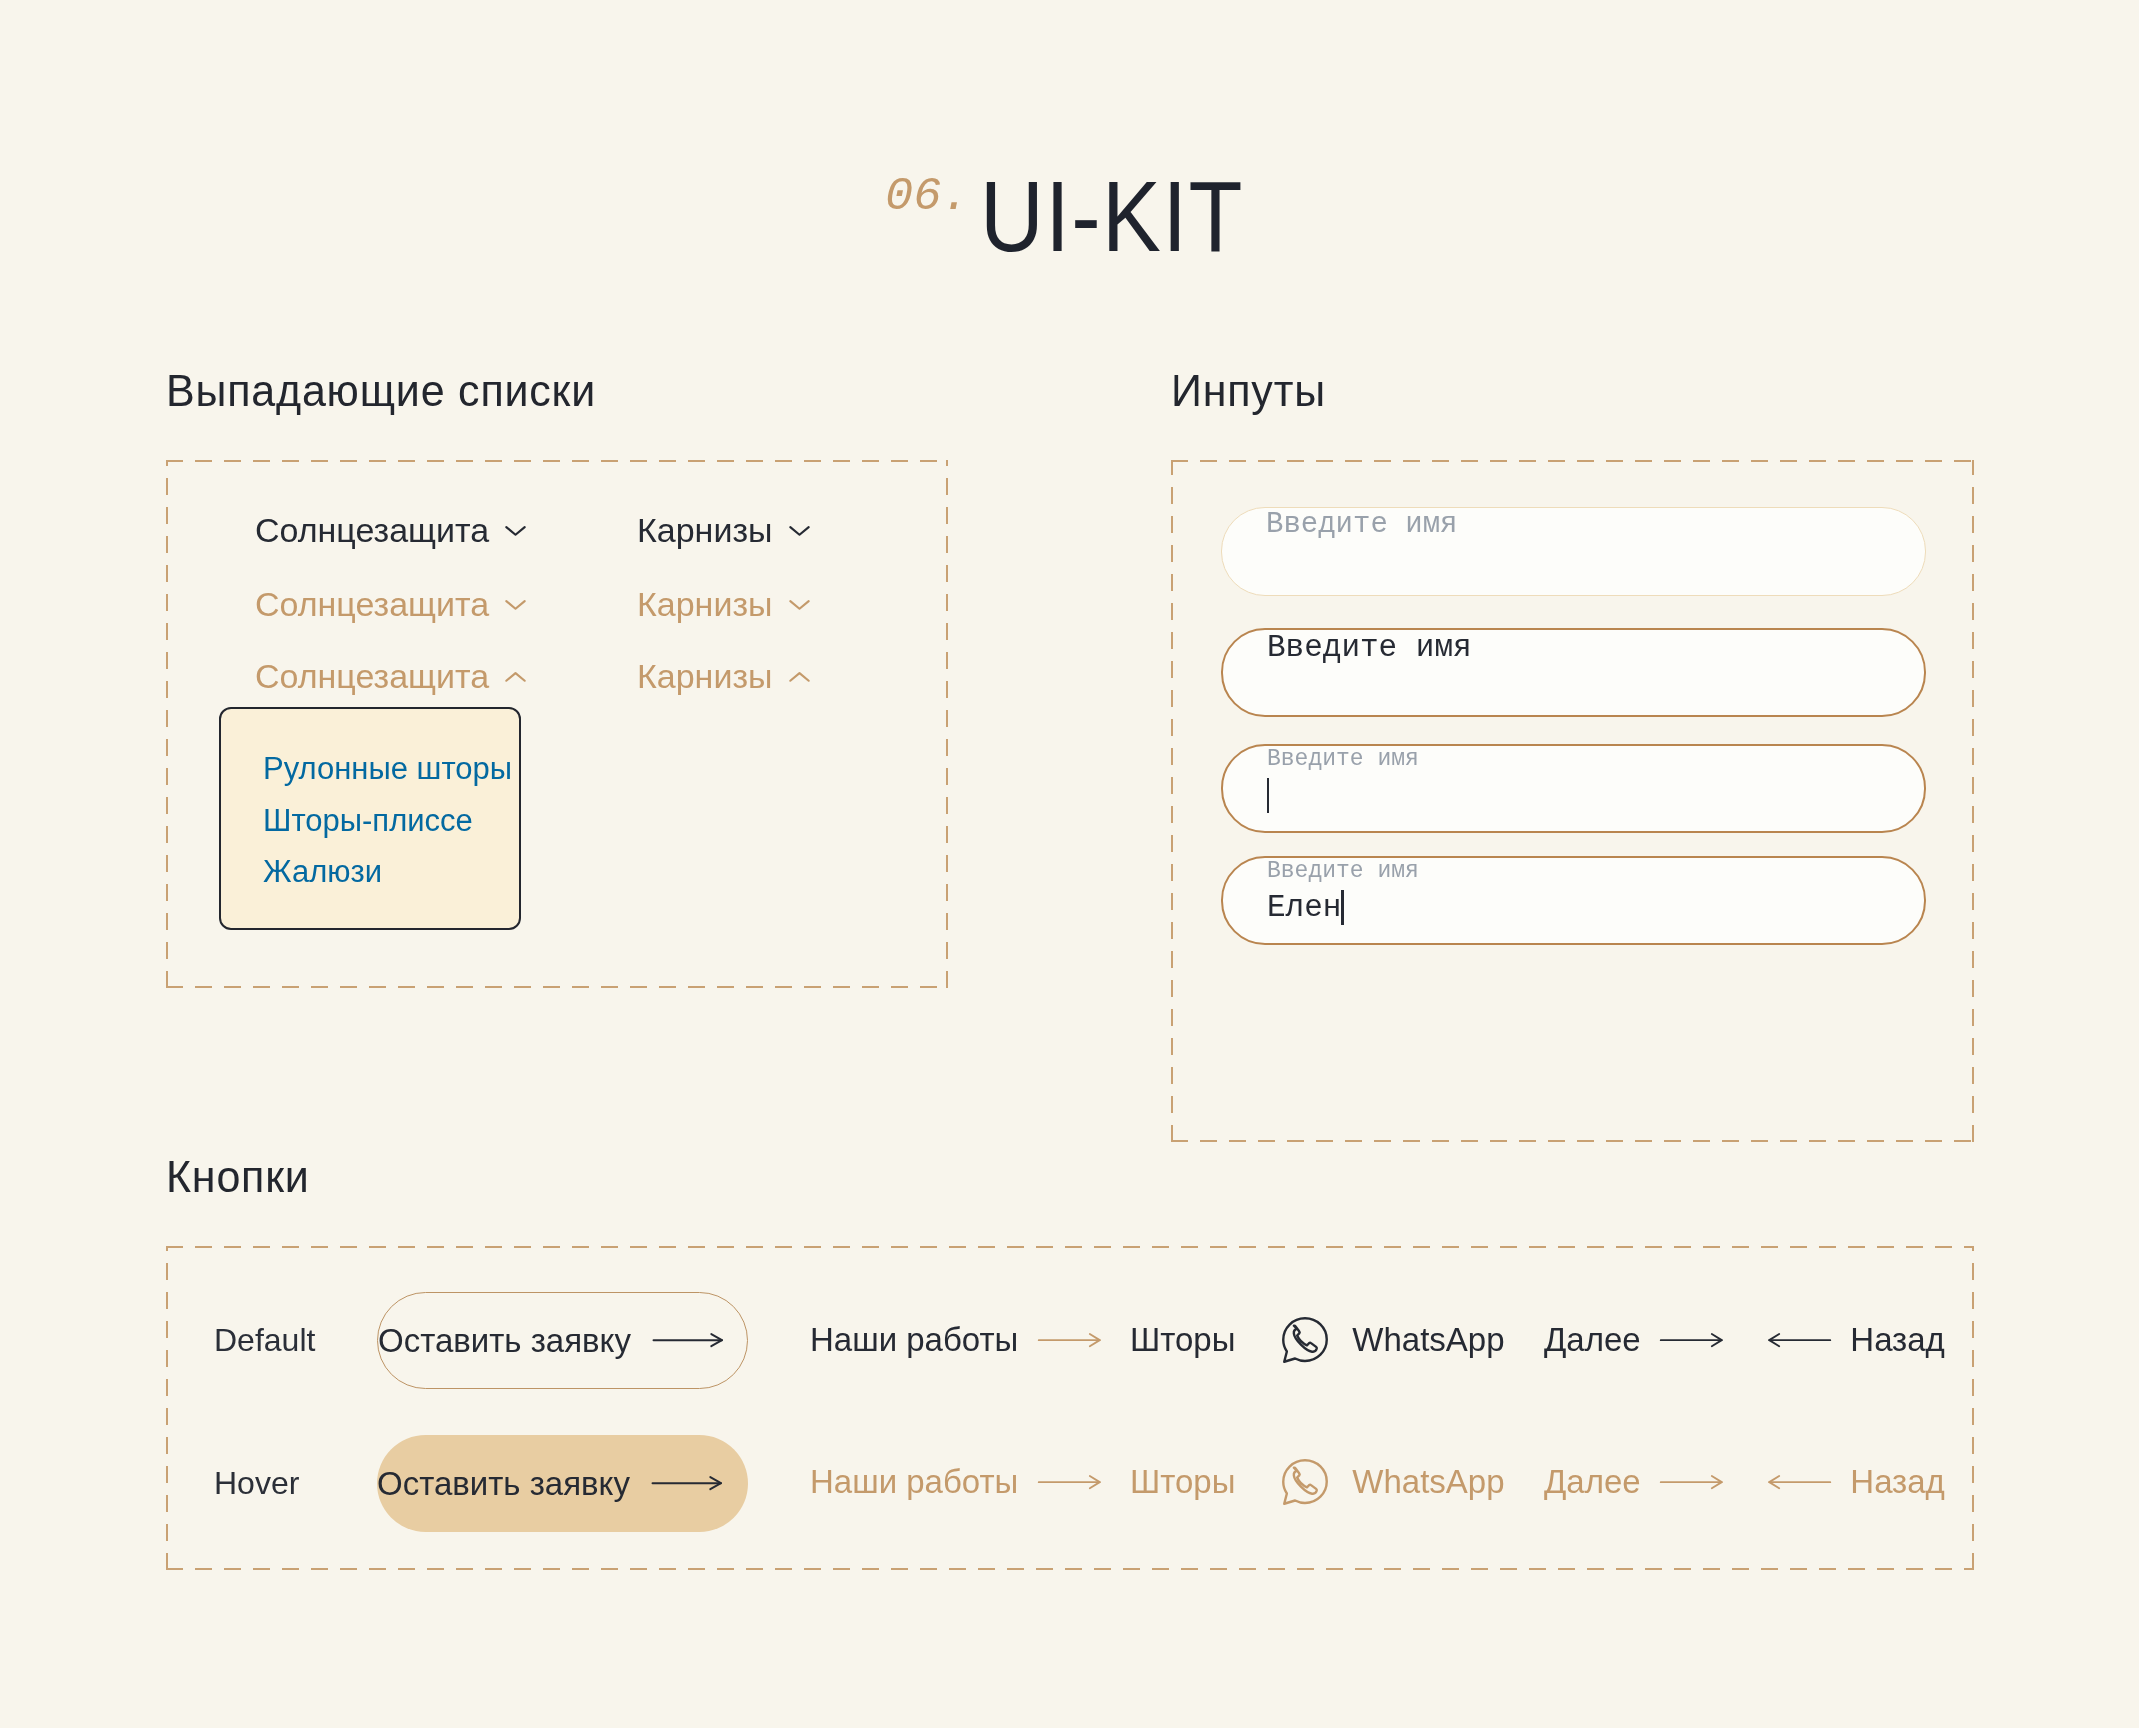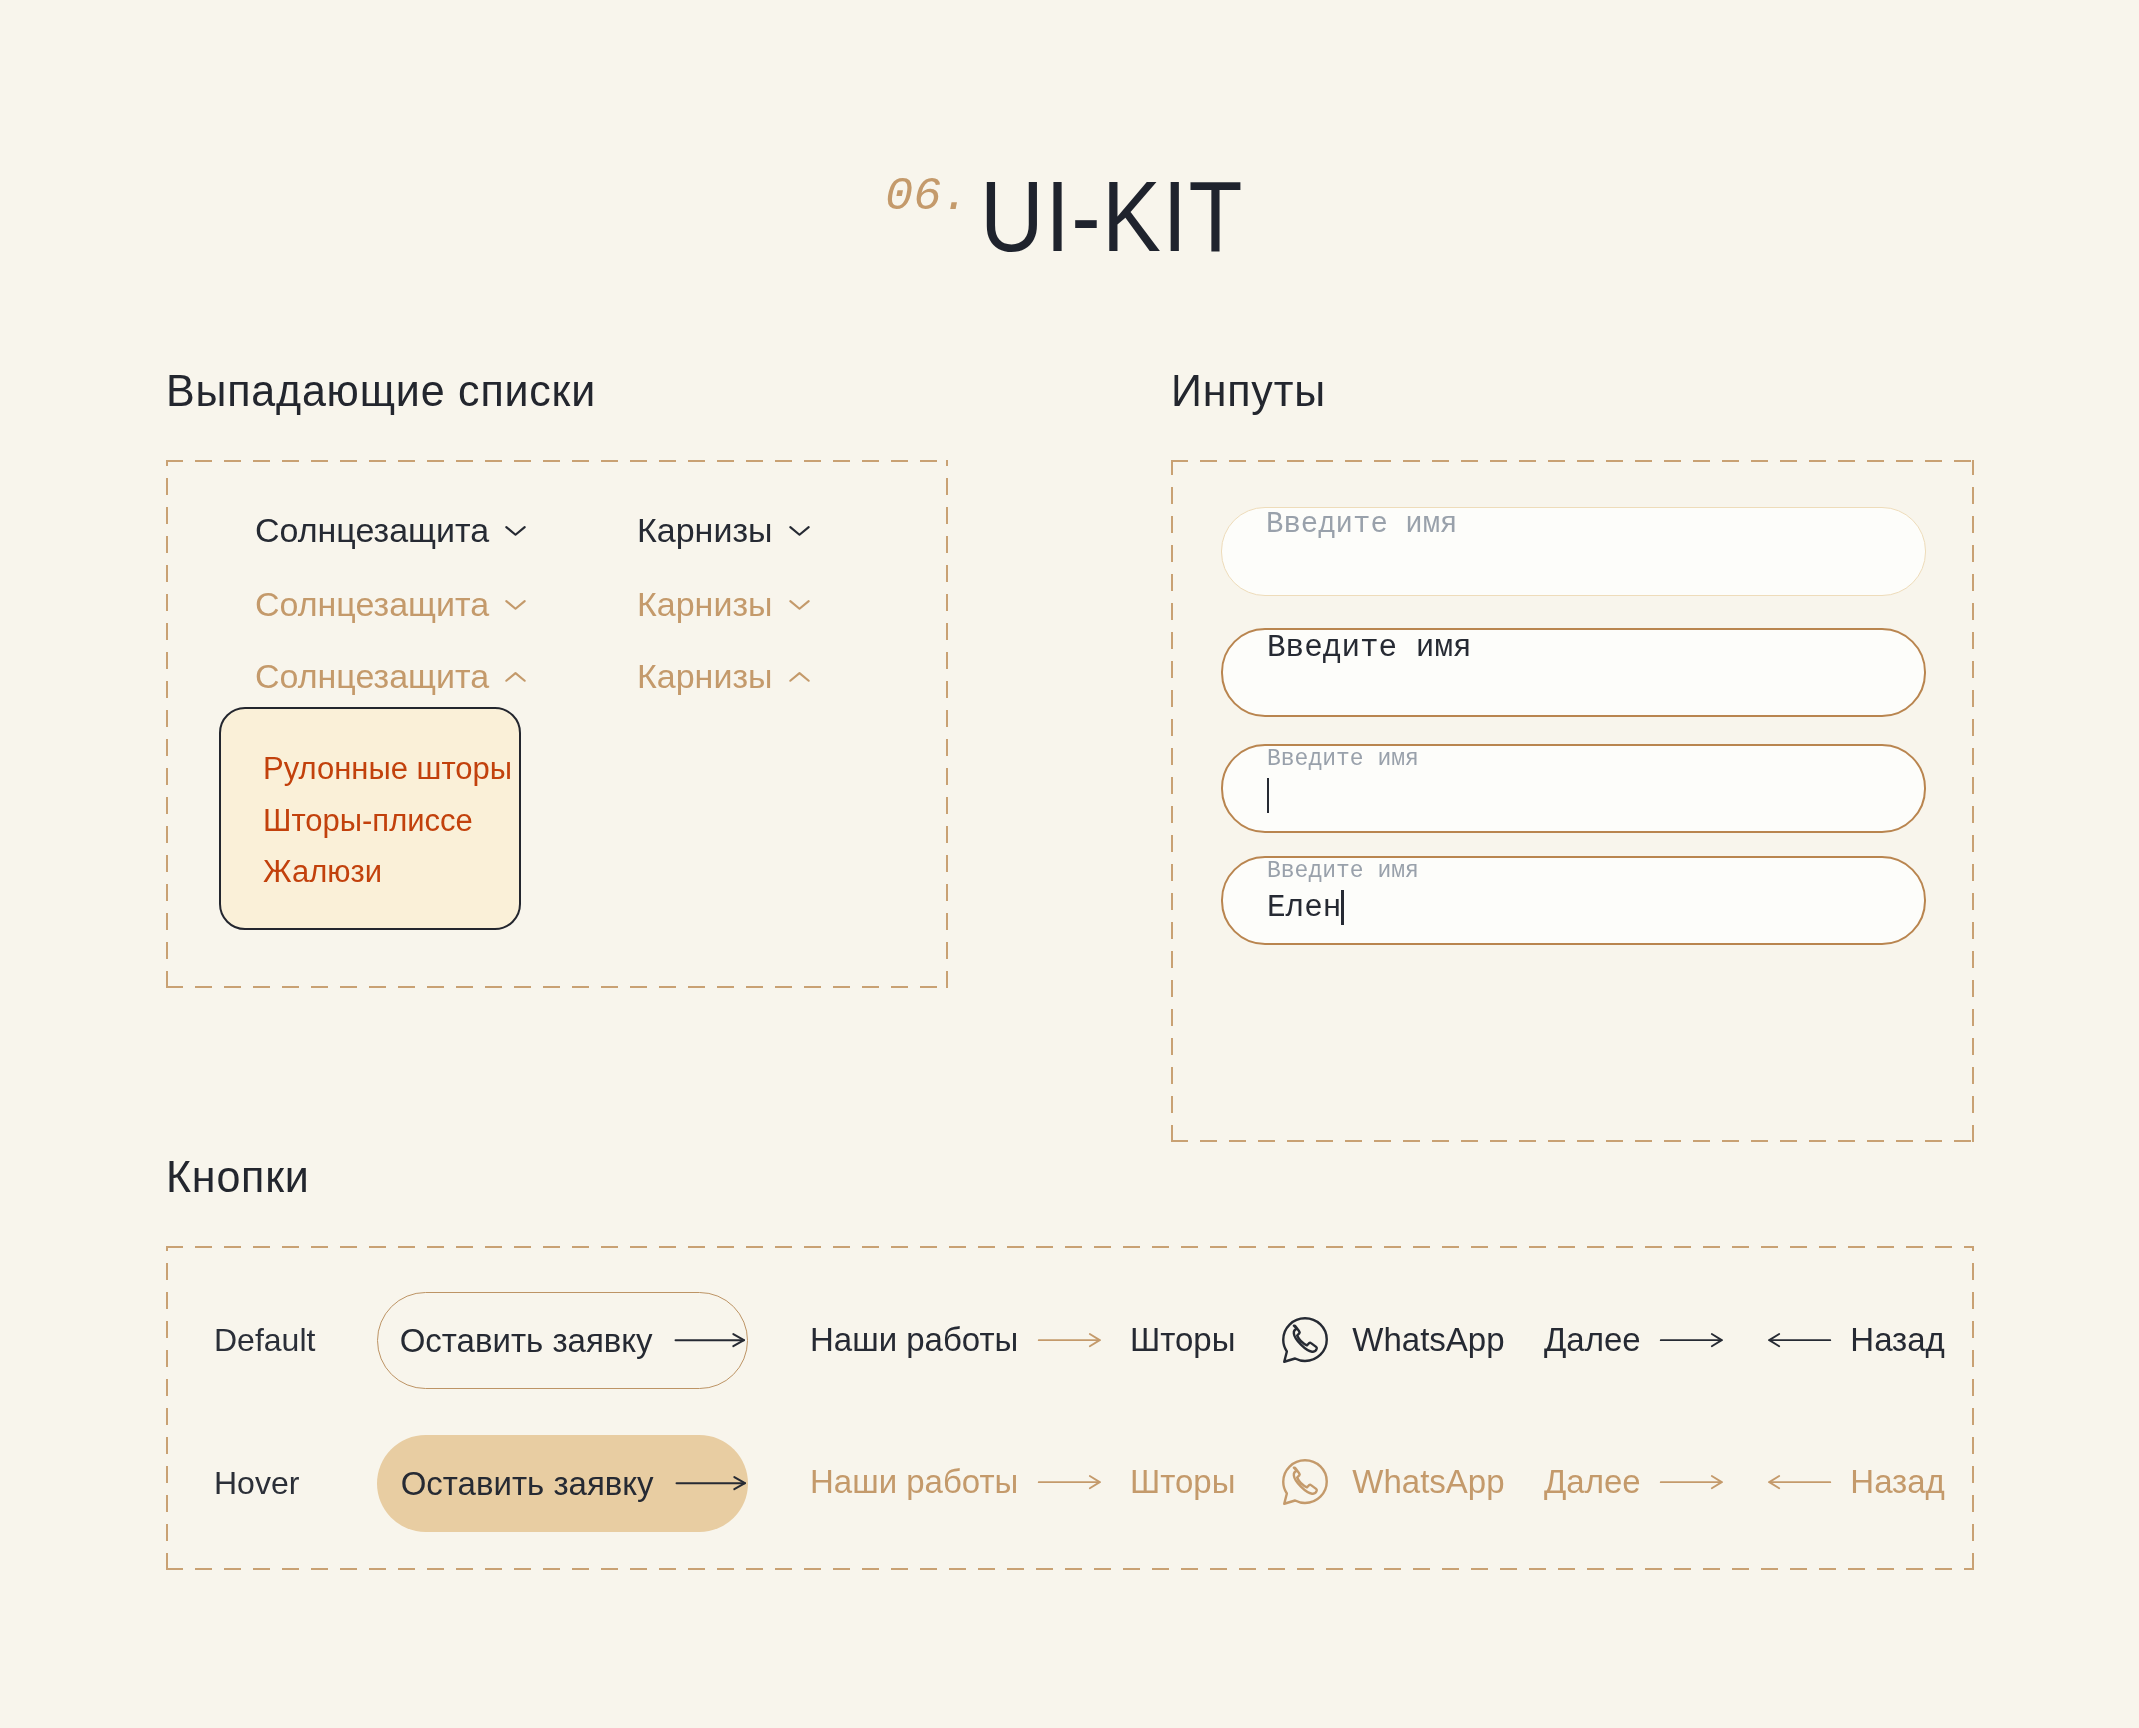--- a/index.html
+++ b/index.html
@@ -44,23 +44,23 @@
   }
   .box-dd{left:166px;top:460px;width:782px;height:528px}
   .box-in{left:1171px;top:460px;width:803px;height:682px}
   .box-btn{left:166px;top:1246px;width:1808px;height:324px}
   
   .dd{position:absolute;display:flex;align-items:center;gap:15.3px;font-size:34px;color:var(--dark);cursor:pointer}
   .dd .chev{flex:0 0 auto;display:block}
   .dd.tan{color:var(--tan)}
   .panel{
     position:absolute;background:var(--panel-bg);
-    border:2.3px solid var(--panel-border);border-radius:26px;
+    border:2.3px solid var(--panel-border);border-radius:12px;
     padding:44px 23px 0 42px;display:flex;flex-direction:column;gap:20.6px;
-    font-size:31px;color:#c2410c;
+    font-size:31px;color:#0369a1;
   }
   .panel .item{line-height:31px;cursor:pointer;white-space:nowrap}
   
   .inp{
     position:absolute;left:50px;width:705px;height:89px;
     border-radius:44px;background:var(--inp-bg);
     display:flex;flex-direction:column;justify-content:flex-start;
     padding-left:44px;
     font-family:Liberation Mono, monospace;
   }
@@ -68,21 +68,21 @@
   .inp.b-brown{border:2.3px solid var(--inp-brown)}
   .inp .ph{color:var(--ph);font-size:29px}
   .inp .val{color:var(--dark);font-size:31px}
   .inp .lbl{color:var(--ph);font-size:23px;margin-bottom:6.1px}
   .cursor{display:inline-block;width:2.3px;height:35px;background:var(--dark);vertical-align:-6.9px}
   .valrow{display:flex;align-items:center}
   
   .row-label{position:absolute;left:48px;font-size:32px;color:#2b2f38}
   .pill{
     position:absolute;left:211px;width:371px;height:97px;border-radius:49px;
-    display:flex;align-items:center;justify-content:flex-end;gap:21.4px;
+    display:flex;align-items:center;justify-content:flex-start;gap:21.4px;
     font-size:33px;color:var(--dark);cursor:pointer;
   }
   .pill.st-default{border:1.9px solid #bd9465}
   .pill.st-hover{background:var(--hover-fill)}
   .lnk{position:absolute;display:flex;align-items:center;gap:18.3px;font-size:33px;height:58px;cursor:pointer;white-space:nowrap}
   .row2 .lnk,.row2 .lnk .arr{color:var(--tan)}
   .arr{display:block;color:var(--dark)}
   .arr.tan{color:var(--tan)}
   .wa-ic{display:block}
   svg{stroke-linecap:round;stroke-linejoin:round}

